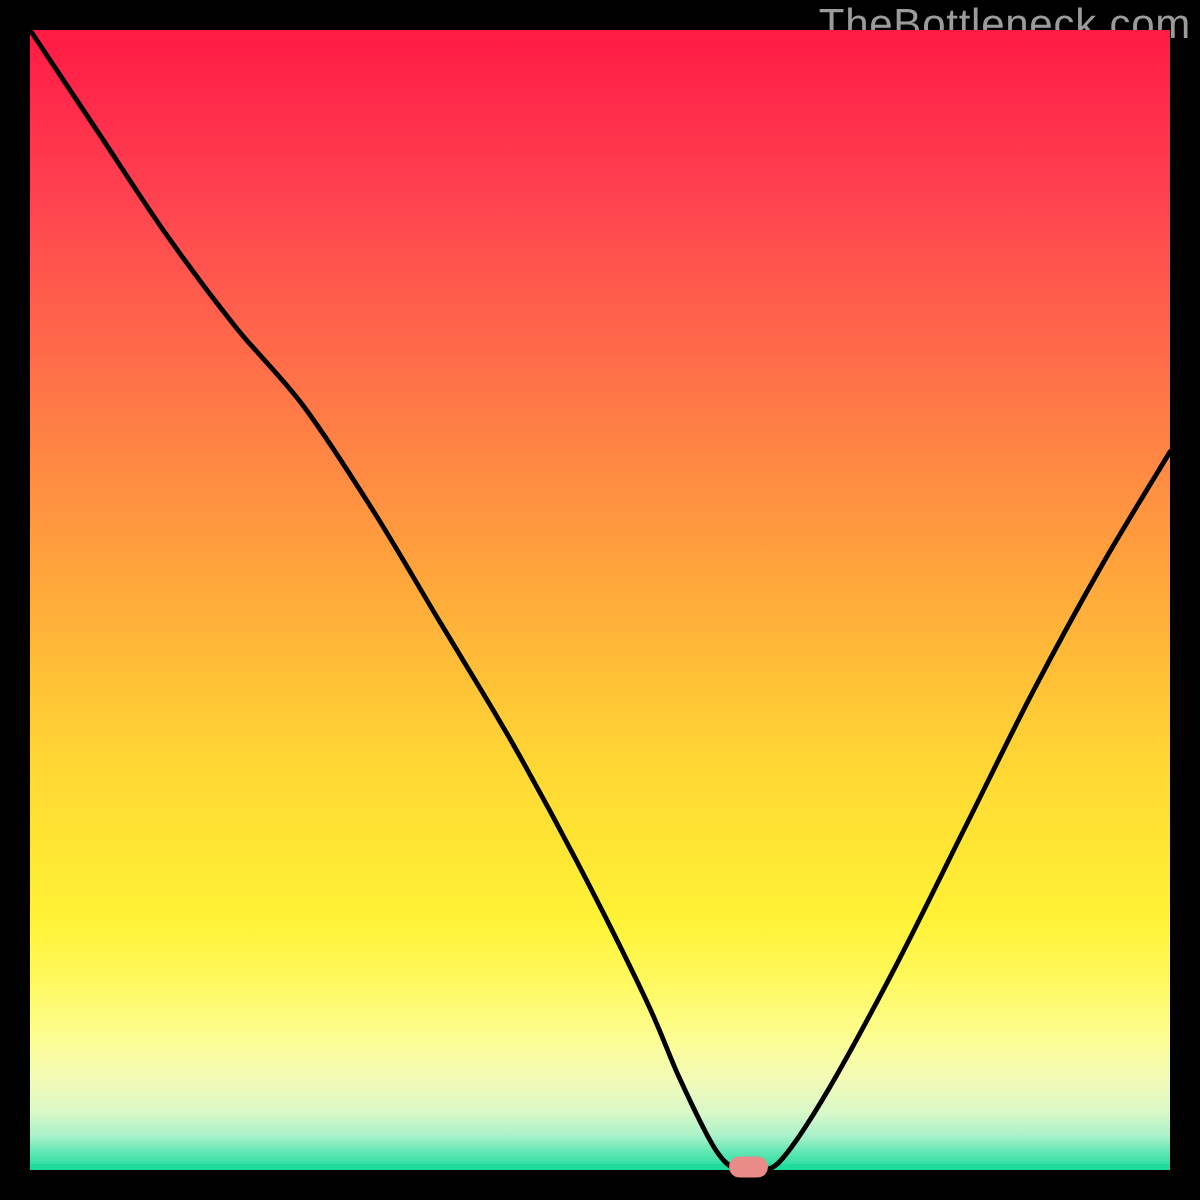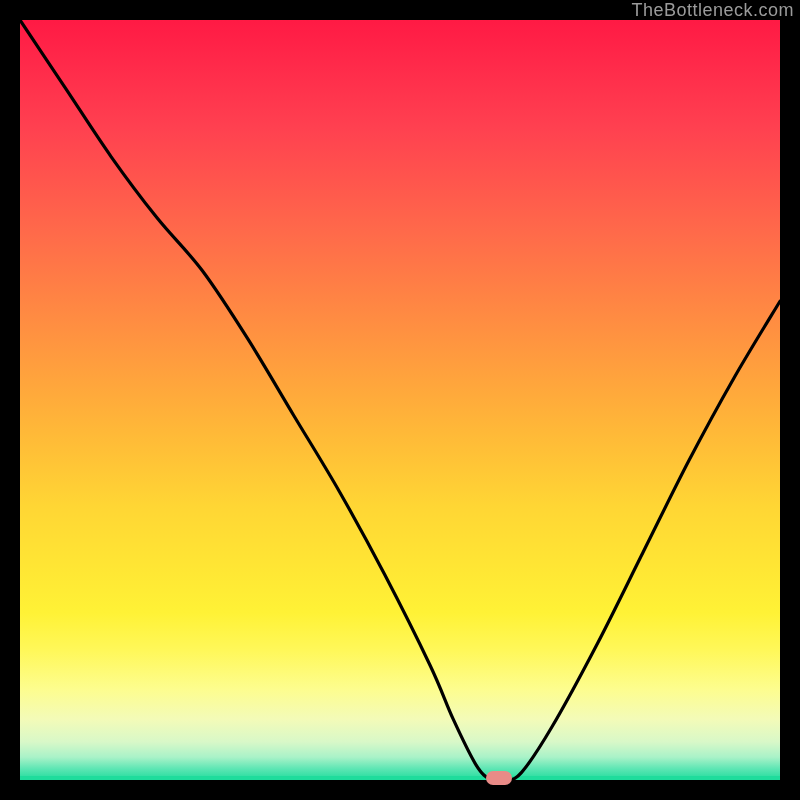--- a/index.html
+++ b/index.html
@@ -65,21 +65,21 @@
     height: 14px;
     border-radius: 7px;
     background: #e98b87;
     transform: translate(-50%, -50%);
   }
   .watermark {
     position: absolute;
     top: 0;
     right: 6px;
     font-family: Arial, Helvetica, sans-serif;
-    font-size: 18px;
+    font-size: 28px;
     font-weight: 500;
     color: #9b9b9b;
     letter-spacing: 0.5px;
   }
 </style>
 </head>
 <body>
 
 <div class="frame">
   <div class="watermark">TheBottleneck.com</div>

